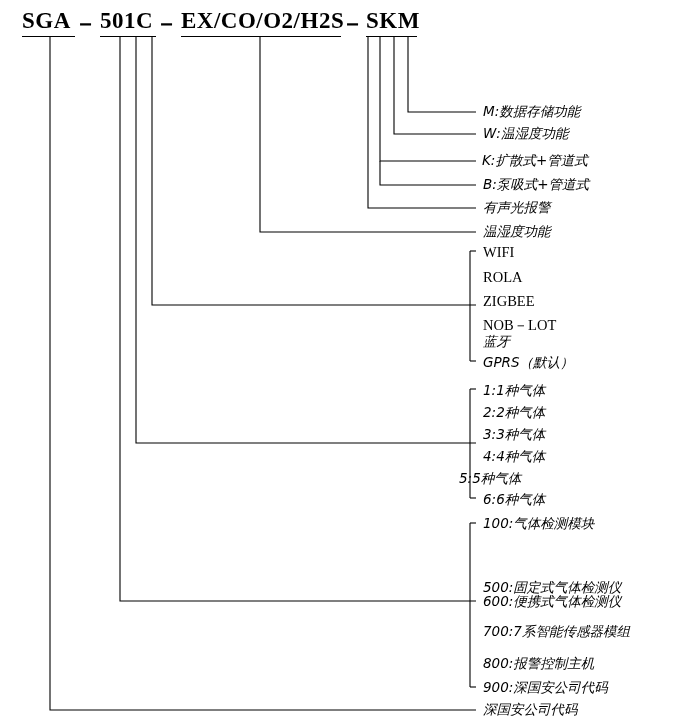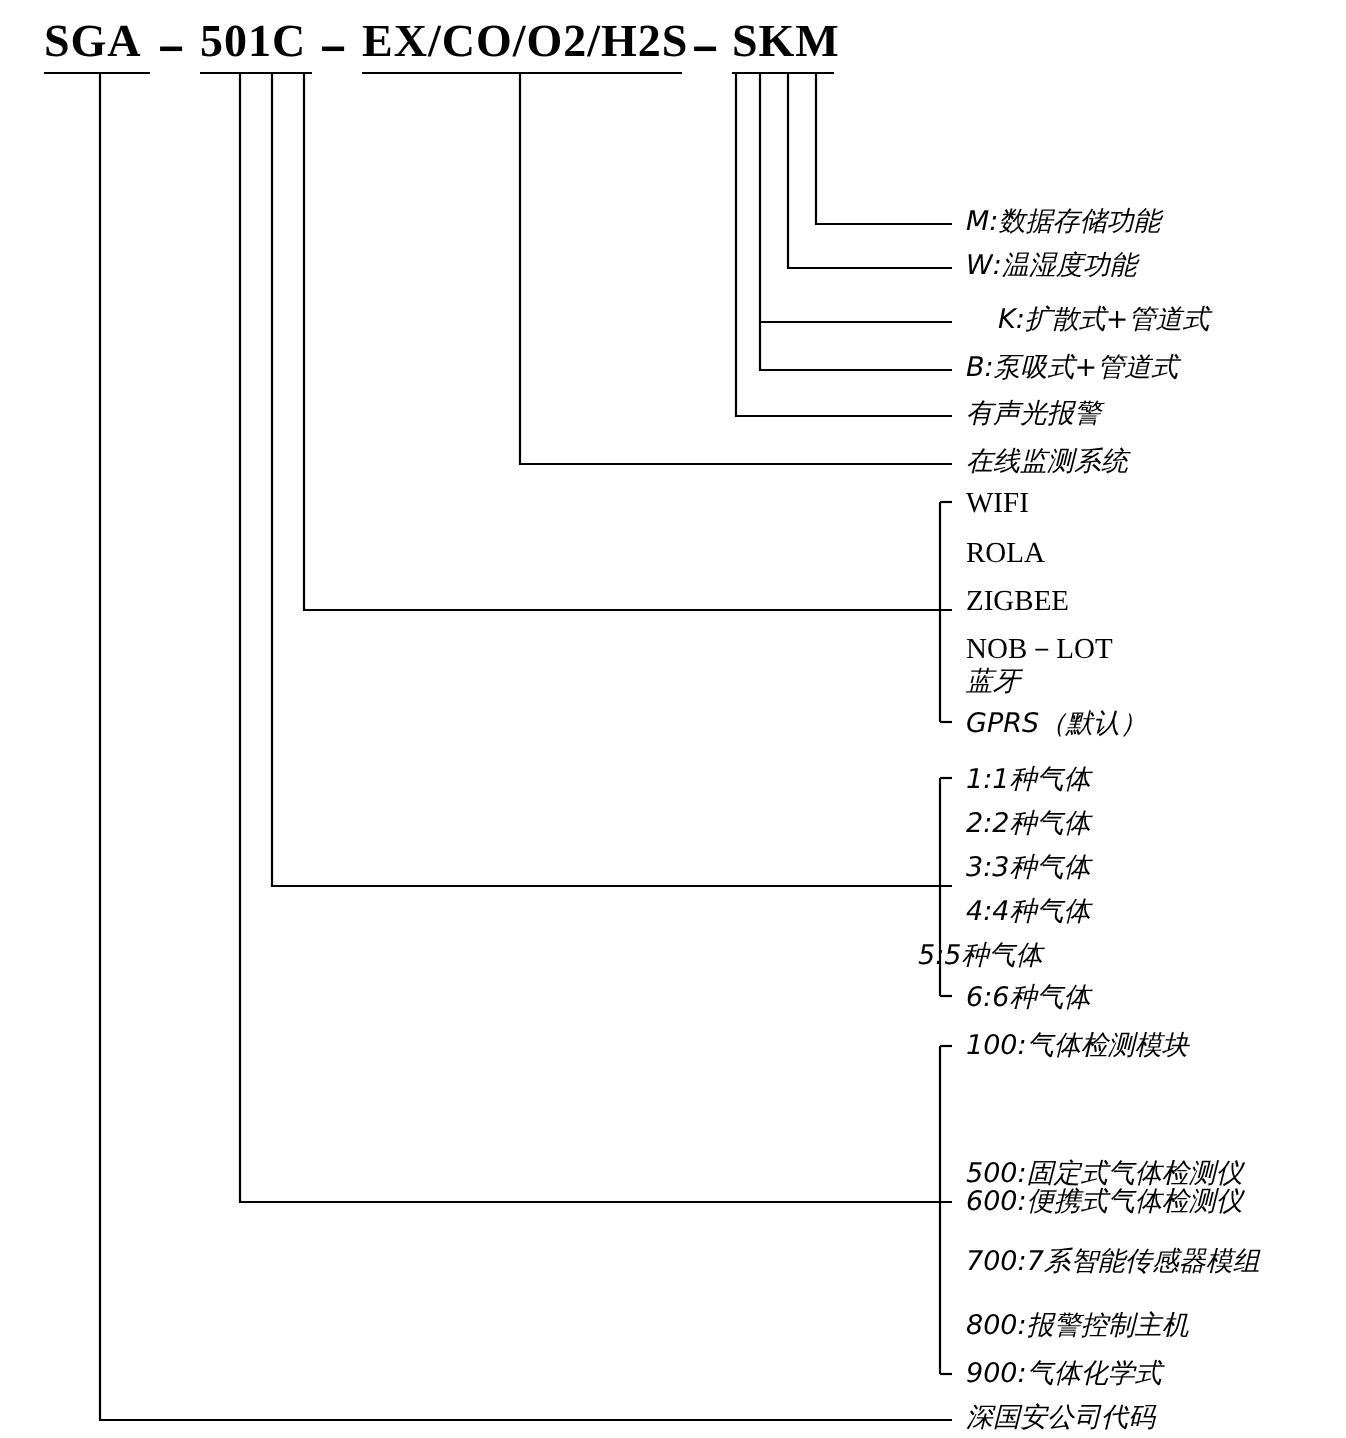--- a/index.html
+++ b/index.html
@@ -108,43 +108,43 @@
     <path d="M 476 523 L 470 523"></path>
     <path d="M 470 523 L 470 687"></path>
     <path d="M 470 687 L 476 687"></path>
 
     <path d="M 50 37 L 50 710 L 476 710"></path>
   </svg>
 
   <div class="label cn" style="left:483px; top:105px;">M:数据存储功能</div>
   <div class="label cn" style="left:483px; top:127px;">W:温湿度功能</div>
 
-  <div class="label cn" style="left:499px; top:154px;">K:扩散式+管道式</div>
+  <div class="label cn" style="left:482px; top:154px;">K:扩散式+管道式</div>
   <div class="label cn" style="left:483px; top:178px;">B:泵吸式+管道式</div>
 
   <div class="label cn" style="left:483px; top:201px;">有声光报警</div>
 
-  <div class="label cn" style="left:483px; top:225px;">在线监测系统</div>
+  <div class="label cn" style="left:483px; top:225px;">温湿度功能</div>
 
   <div class="label" style="left:483px; top:245px;">WIFI</div>
   <div class="label" style="left:483px; top:270px;">ROLA</div>
   <div class="label" style="left:483px; top:294px;">ZIGBEE</div>
   <div class="label" style="left:483px; top:318px;">NOB－LOT</div>
   <div class="label cn" style="left:483px; top:335px;">蓝牙</div>
   <div class="label cn" style="left:483px; top:356px;">GPRS（默认）</div>
 
   <div class="label cn" style="left:483px; top:384px;">1:1种气体</div>
   <div class="label cn" style="left:483px; top:406px;">2:2种气体</div>
   <div class="label cn" style="left:483px; top:428px;">3:3种气体</div>
   <div class="label cn" style="left:483px; top:450px;">4:4种气体</div>
   <div class="label cn" style="left:459px; top:472px;">5:5种气体</div>
   <div class="label cn" style="left:483px; top:493px;">6:6种气体</div>
 
   <div class="label cn" style="left:483px; top:517px;">100:气体检测模块</div>
   <div class="label cn" style="left:483px; top:581px;">500:固定式气体检测仪</div>
   <div class="label cn" style="left:483px; top:595px;">600:便携式气体检测仪</div>
   <div class="label cn" style="left:483px; top:625px;">700:7系智能传感器模组</div>
   <div class="label cn" style="left:483px; top:657px;">800:报警控制主机</div>
-  <div class="label cn" style="left:483px; top:681px;">900:气体化学式</div>
+  <div class="label cn" style="left:483px; top:681px;">900:深国安公司代码</div>
 
   <div class="label cn" style="left:483px; top:703px;">深国安公司代码</div>
 
 </div>
 
 </body></html>

